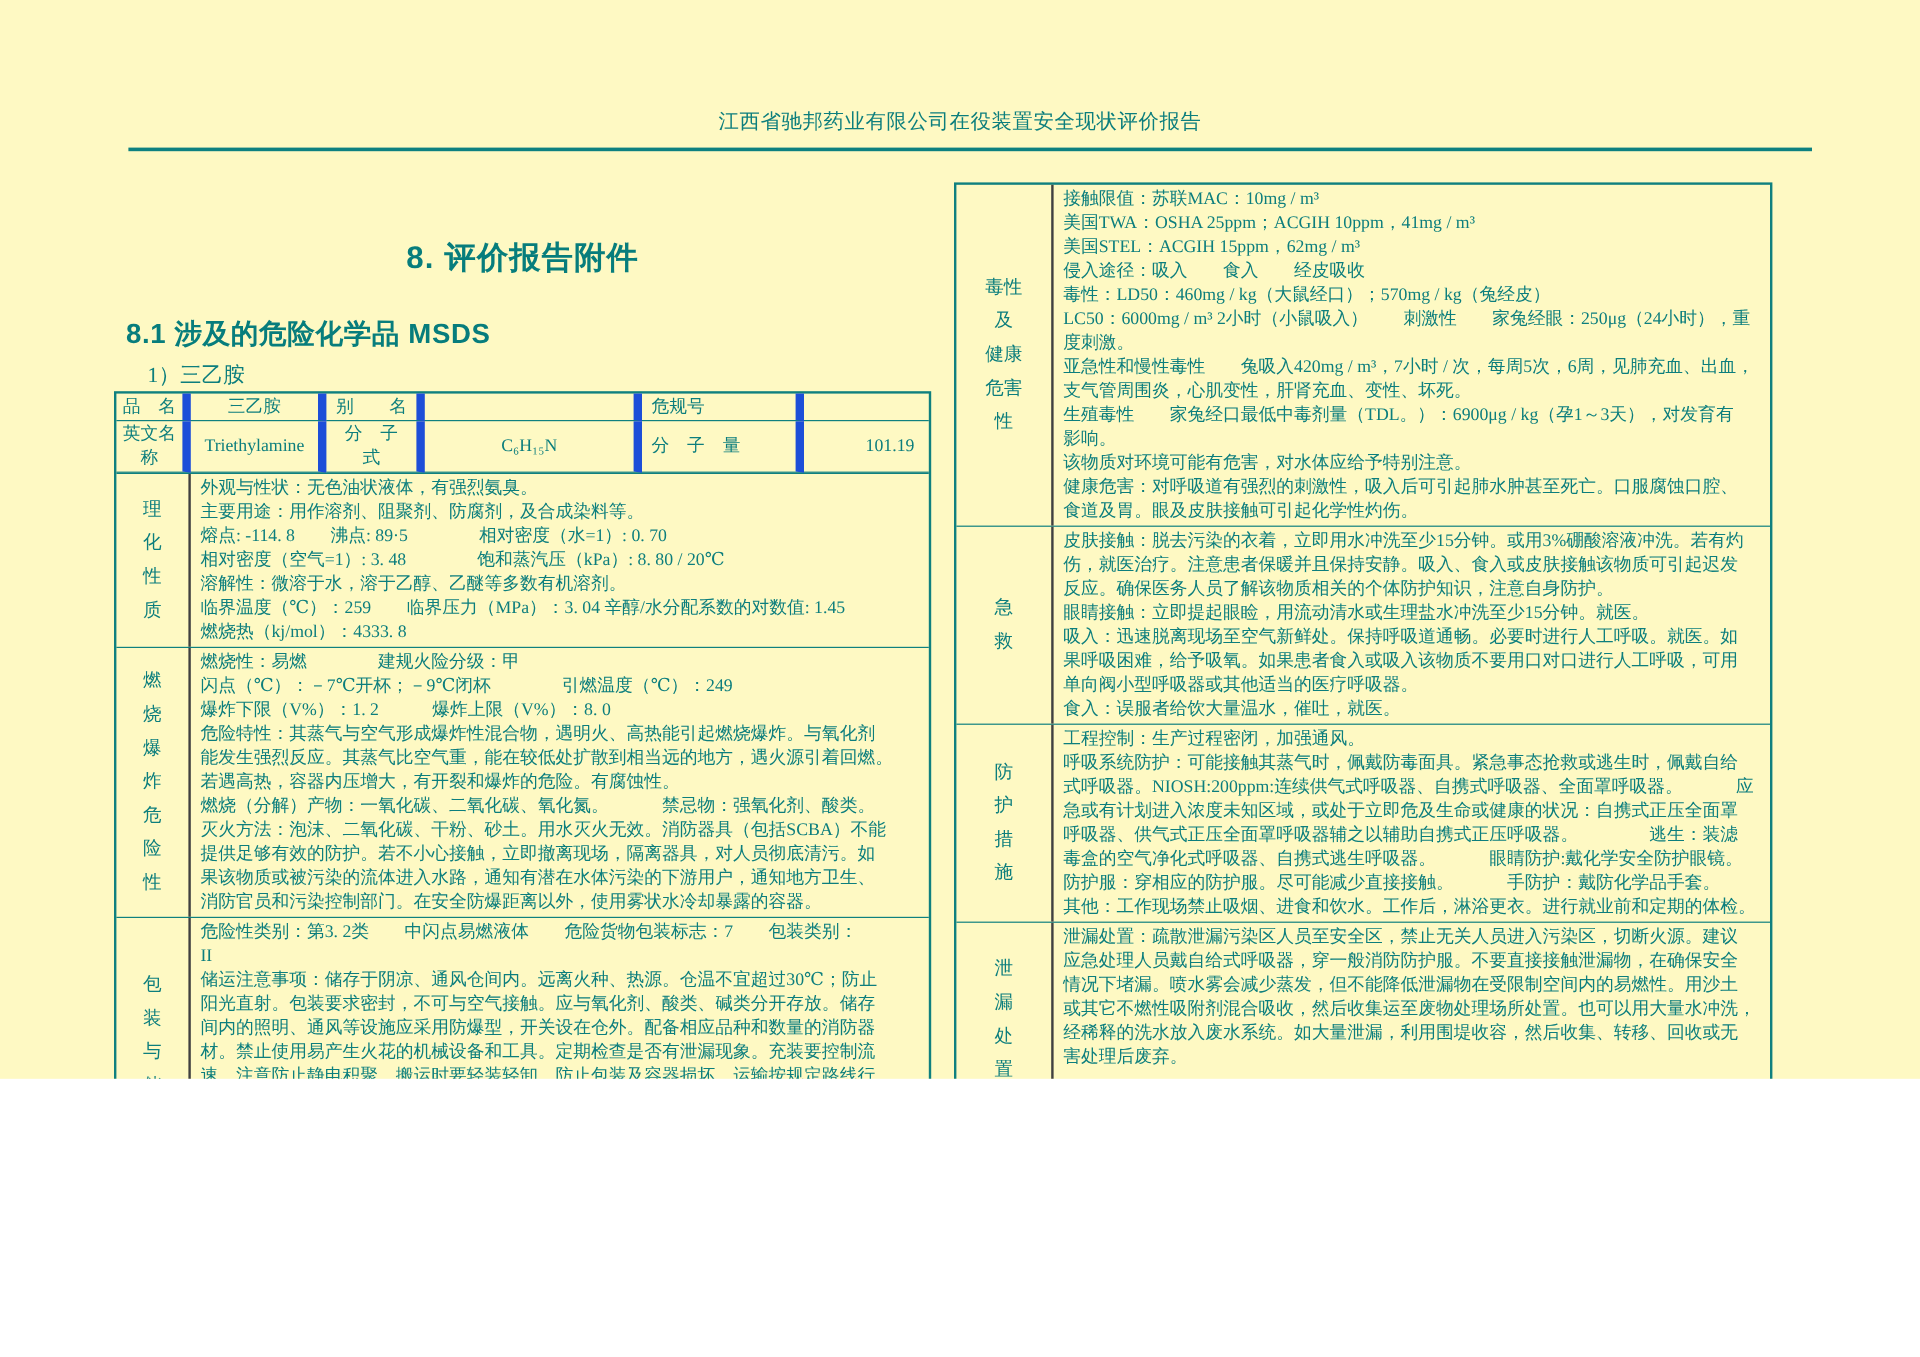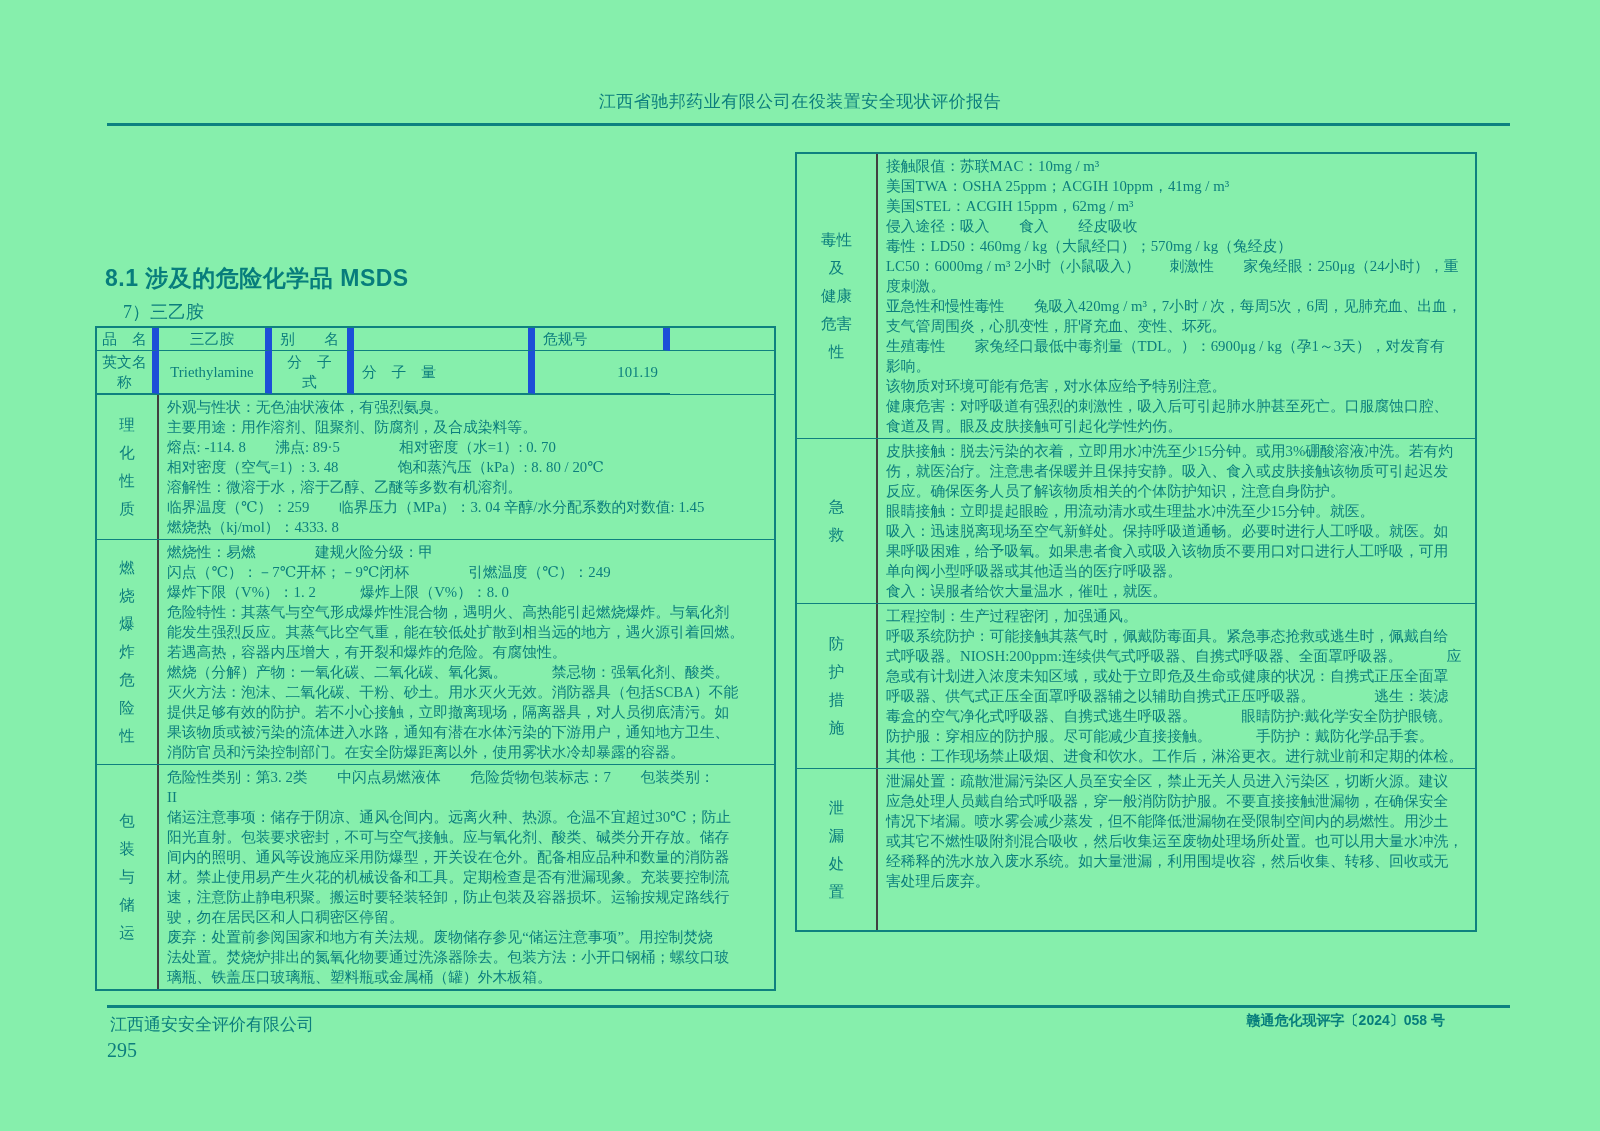--- a/index.html
+++ b/index.html
@@ -1,19 +1,19 @@
 <!DOCTYPE html>
 <html><head>
 <meta charset="utf-8">
 <style>
   html,body{margin:0;padding:0;}
   .page{
     position:relative;
-    width:1600px;height:1131px;
-    background:#86efac;
+    width:1600px;height:899px;
+    background:#fef9c3;
     color:#0c7e7d;
     font-family:"Liberation Serif","DejaVu Serif",serif;
     overflow:hidden;
   }
   
   .running-header{
     position:absolute;top:90px;left:0;width:1600px;
     text-align:center;font-size:17px;letter-spacing:.5px;
     font-family:"Liberation Serif","DejaVu Serif",serif;
   }
@@ -108,35 +108,37 @@
   }
 </style>
 </head>
 <body>
 
 <div class="page">
 
   <div class="running-header">江西省驰邦药业有限公司在役装置安全现状评价报告</div>
   <div class="header-rule"></div>
 
+  <h1 class="chapter-title">8. 评价报告附件</h1>
   <h2 class="section-heading">8.1 涉及的危险化学品 MSDS</h2>
-  <div class="item-heading">7）三乙胺</div>
+  <div class="item-heading">1）三乙胺</div>
 
   <div class="msds-table msds-left">
     <div class="hdr-grid">
       <div class="hdr-cell">品　名</div>
       <div class="hdr-cell">三乙胺</div>
       <div class="hdr-cell">别　　名</div>
       <div class="hdr-cell"></div>
       <div class="hdr-cell align-left">危规号</div>
       <div class="hdr-cell last"></div>
 
       <div class="hdr-cell">英文名称</div>
       <div class="hdr-cell">Triethylamine</div>
       <div class="hdr-cell">分　子　式</div>
+      <div class="hdr-cell">C₆H₁₅N</div>
       <div class="hdr-cell align-left">分　子　量</div>
       <div class="hdr-cell last align-right">101.19</div>
     </div>
 
     <div class="body-row" style="min-height:142px;">
       <div class="row-label">理
 化
 性
 质</div>
       <div class="row-content">外观与性状：无色油状液体，有强烈氨臭。

